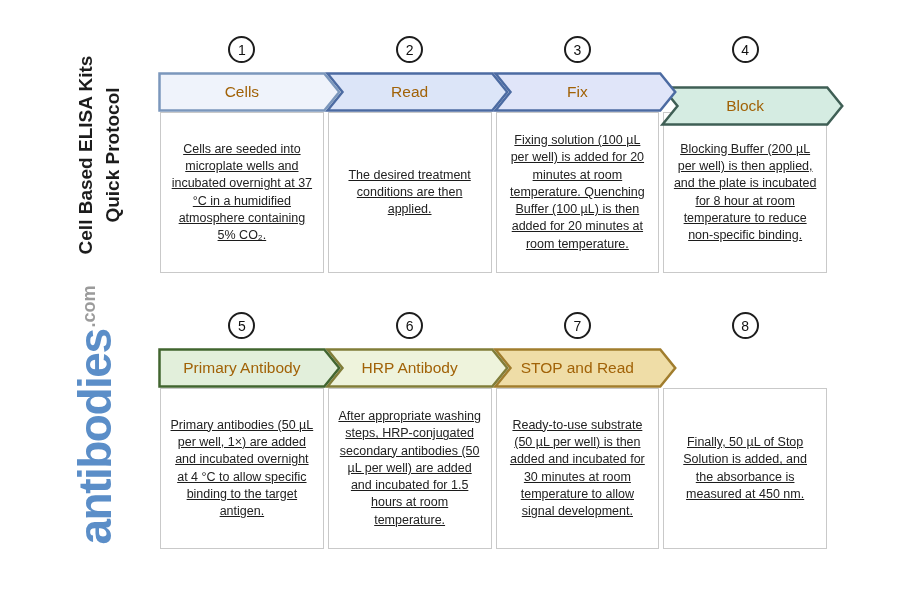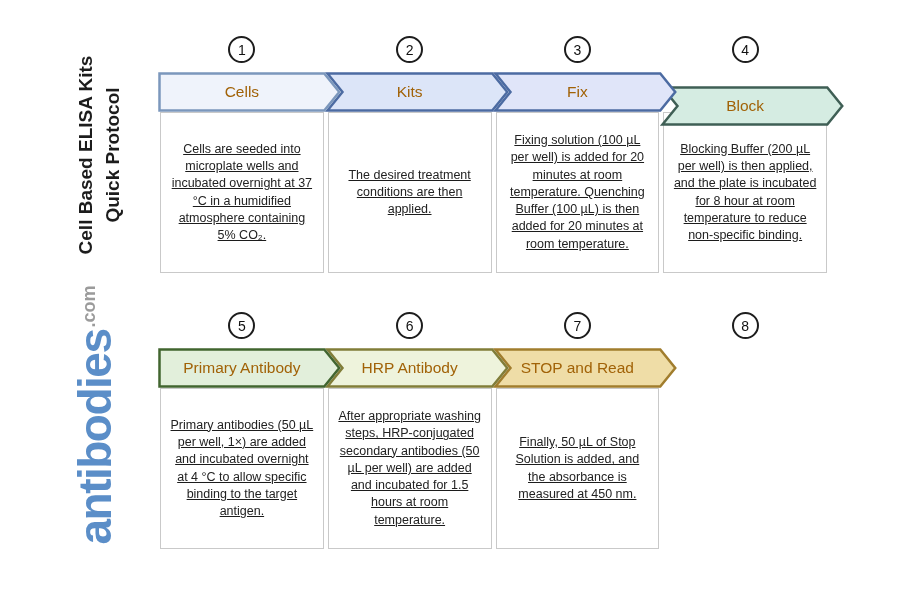--- a/index.html
+++ b/index.html
@@ -78,21 +78,21 @@
       <div class="arrow">
         <svg class="arrow-svg" viewBox="0 0 183 40" preserveAspectRatio="none">
           <path d="M1.5,1.5 H166.5 L181.5,20 L166.5,38.5 H1.5 Z" stroke-width="2.5" fill="#eff3fb" stroke="#7b97bc"></path>
         </svg>
         <div class="arrow-label">Cells</div>
       </div>
       <div class="arrow">
         <svg class="arrow-svg" viewBox="0 0 183 40" preserveAspectRatio="none">
           <path d="M1.5,1.5 H166.5 L181.5,20 L166.5,38.5 H1.5 L16.5,20 Z" stroke-width="2.5" fill="#dce5f8" stroke="#4c6ba2"></path>
         </svg>
-        <div class="arrow-label">Kits</div>
+        <div class="arrow-label">Read</div>
       </div>
       <div class="arrow">
         <svg class="arrow-svg" viewBox="0 0 183 40" preserveAspectRatio="none">
           <path d="M1.5,1.5 H166.5 L181.5,20 L166.5,38.5 H1.5 L16.5,20 Z" stroke-width="2.5" fill="#e0e5f9" stroke="#4c6ba2"></path>
         </svg>
         <div class="arrow-label">Fix</div>
       </div>
       <div class="arrow">
         <svg class="arrow-svg" viewBox="0 0 183 40" preserveAspectRatio="none">
           <path d="M1.5,1.5 H166.5 L181.5,20 L166.5,38.5 H1.5 L16.5,20 Z" stroke-width="2.5" fill="#d5ece2" stroke="#3f5f55"></path>
@@ -131,17 +131,18 @@
       <div class="arrow">
         <svg class="arrow-svg" viewBox="0 0 183 40" preserveAspectRatio="none">
           <path d="M1.5,1.5 H166.5 L181.5,20 L166.5,38.5 H1.5 L16.5,20 Z" stroke-width="2.5" fill="#efdda7" stroke="#a17d2d"></path>
         </svg>
         <div class="arrow-label">STOP and Read</div>
       </div>
     </div>
     <div class="boxes">
       <div class="desc-box">Primary antibodies (50 µL per well, 1×) are added and incubated overnight at 4 °C to allow specific binding to the target antigen.</div>
       <div class="desc-box">After appropriate washing steps, HRP-conjugated secondary antibodies (50 µL per well) are added and incubated for 1.5 hours at room temperature.</div>
+      <div class="desc-box">Ready-to-use substrate (50 µL per well) is then added and incubated for 30 minutes at room temperature to allow signal development.</div>
       <div class="desc-box">Finally, 50 µL of Stop Solution is added, and the absorbance is measured at 450 nm.</div>
     </div>
   </div>
 
 </div>
 
 </body></html>

